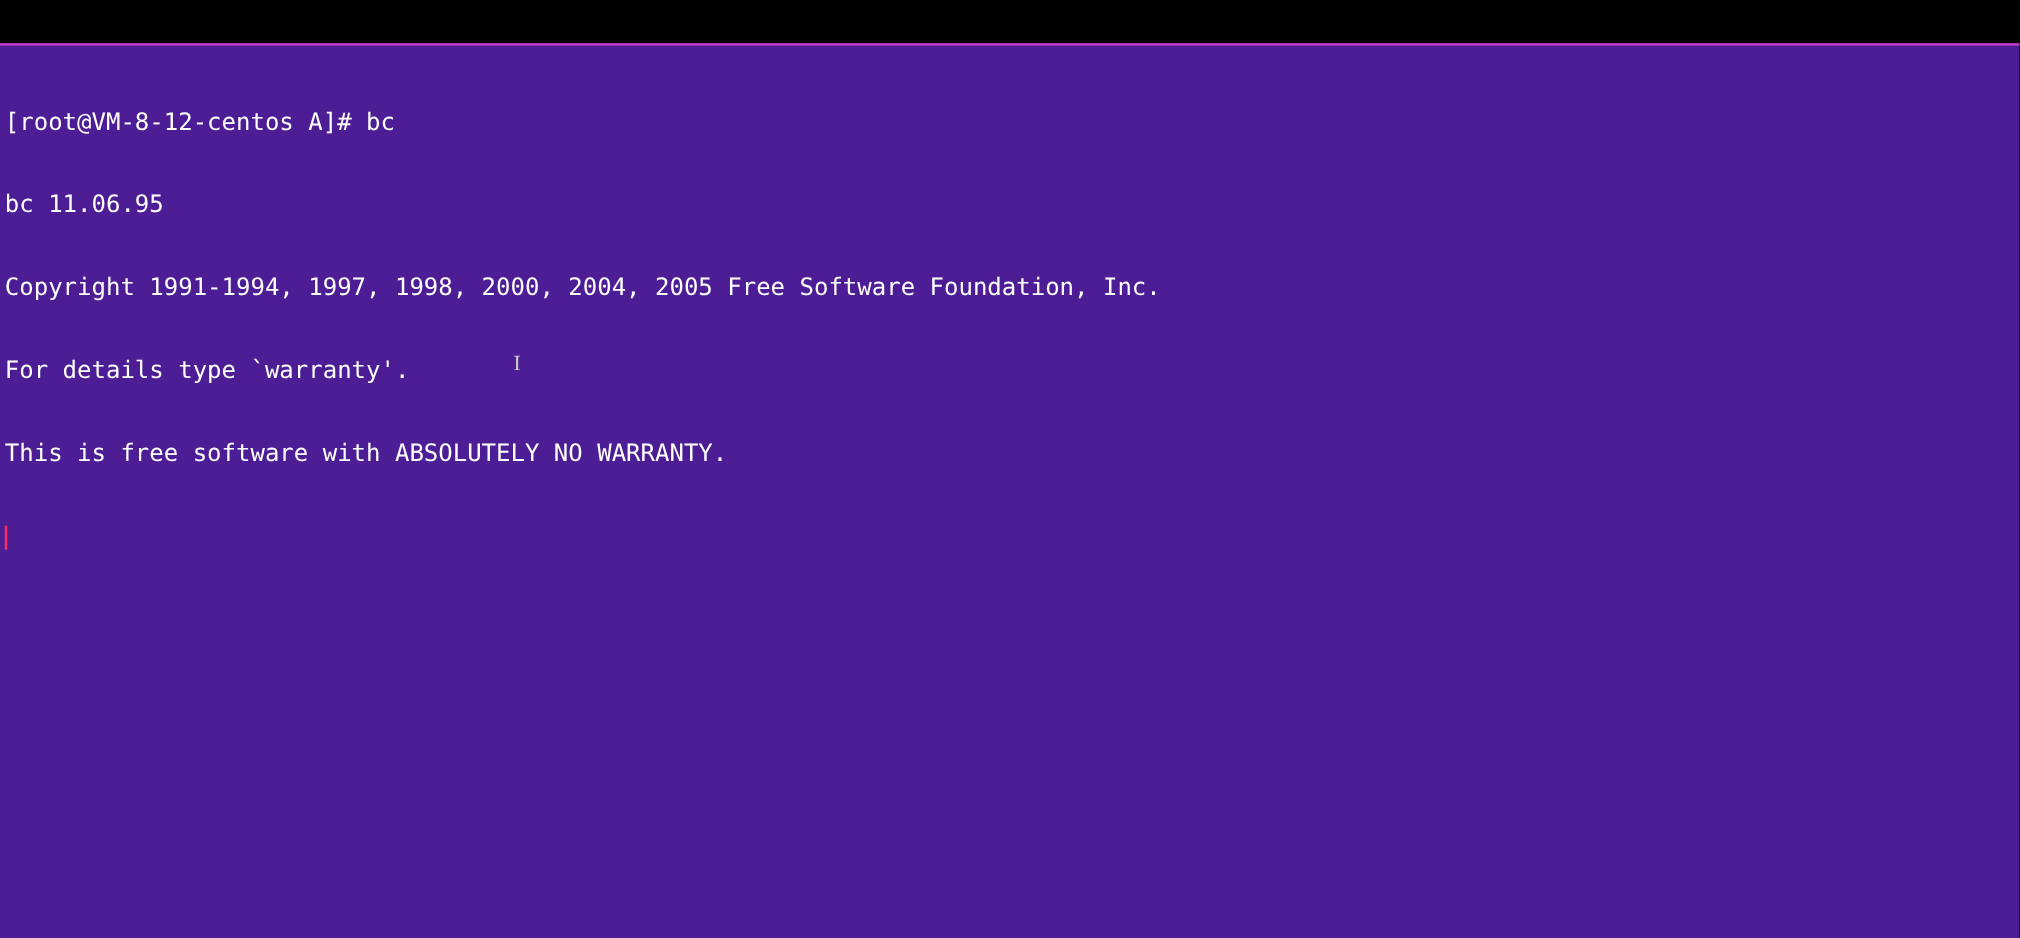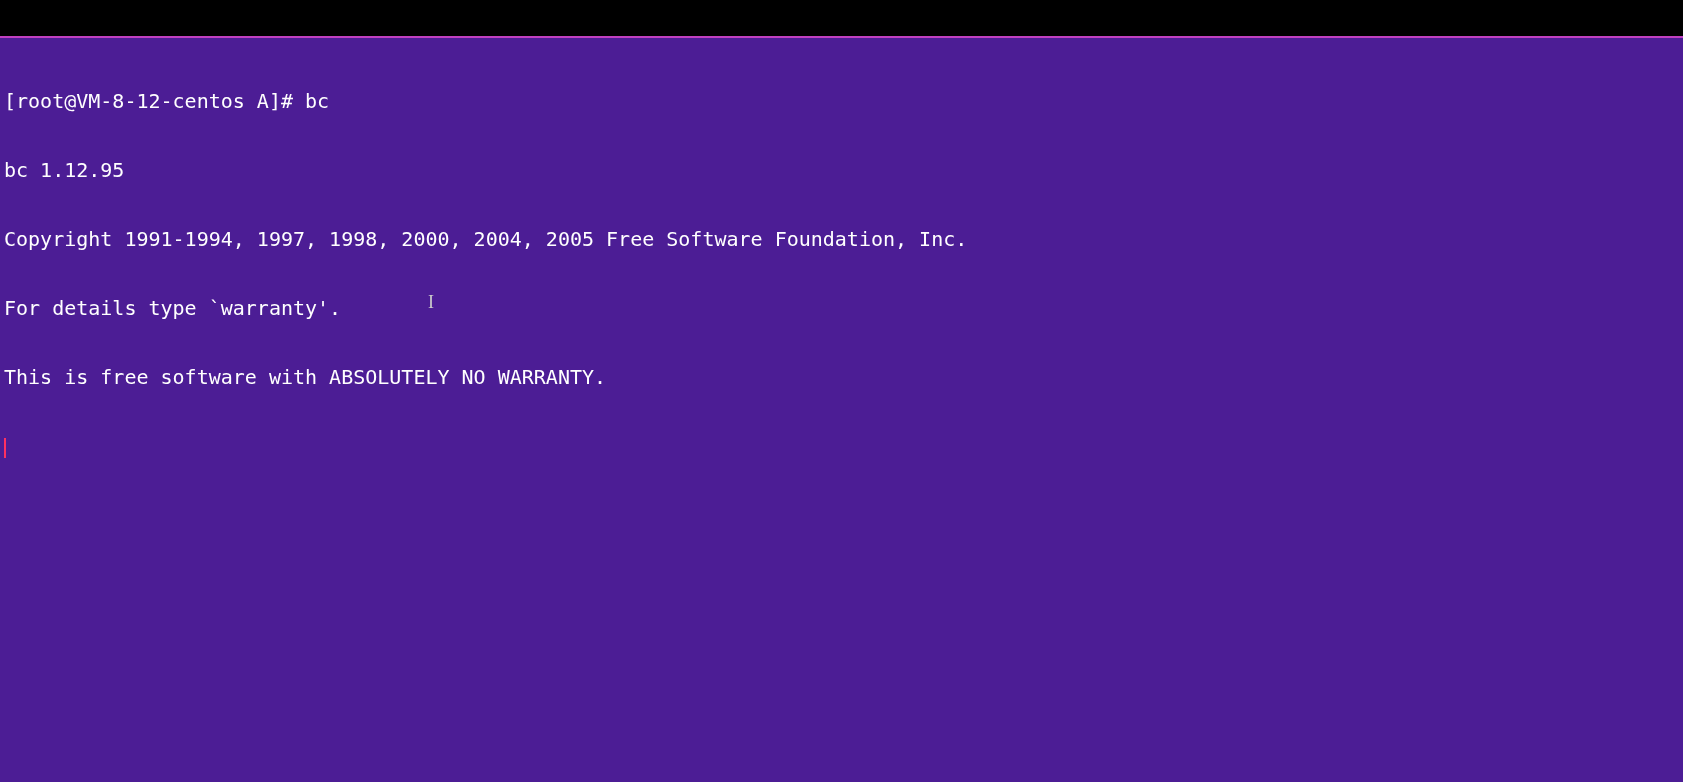--- a/index.html
+++ b/index.html
@@ -48,19 +48,19 @@
       font-family: serif;
       font-size: 18px;
       pointer-events: none;
     }
   </style>
 </head>
 <body>
 
 <div class="terminal">
   <span class="line">[root@VM-8-12-centos A]# bc</span>
-  <span class="line">bc 1.12.95</span>
+  <span class="line">bc 11.06.95</span>
   <span class="line">Copyright 1991-1994, 1997, 1998, 2000, 2004, 2005 Free Software Foundation, Inc.</span>
   <span class="line">For details type `warranty'.</span>
   <span class="line">This is free software with ABSOLUTELY NO WARRANTY.</span>
   <span class="line"><span class="cursor"></span></span>
   <span class="text-cursor">I</span>
 </div>
 
 </body></html>

